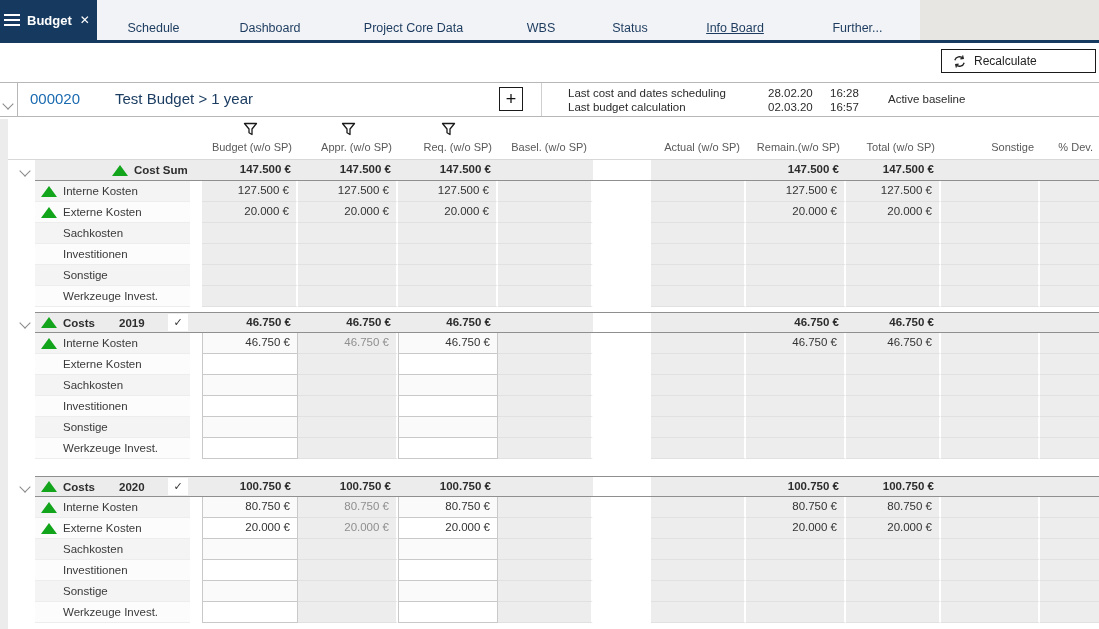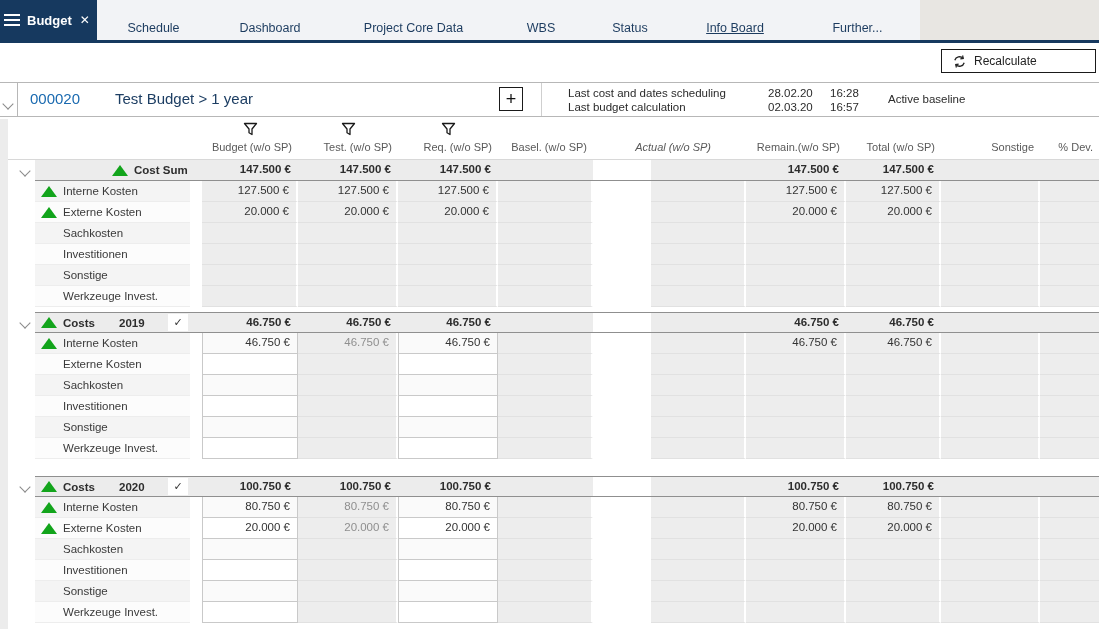--- a/index.html
+++ b/index.html
@@ -146,27 +146,27 @@
   </div>
 
   <div class="colhead" id="colhead">
       <div class="fico" style="left: 243px;"><svg width="15" height="15" viewBox="0 0 15 15">
           <path d="M1.5 1.5 H13.5 L9 7 V12.5 L6 10.8 V7 Z" fill="#fff" stroke="#1a1a1a" stroke-width="1.3" stroke-linejoin="round"></path>
         </svg></div>
       <div class="chlabel" style="left: 202px; width: 96px;">Budget (w/o SP)</div>
       <div class="fico" style="left: 341px;"><svg width="15" height="15" viewBox="0 0 15 15">
           <path d="M1.5 1.5 H13.5 L9 7 V12.5 L6 10.8 V7 Z" fill="#fff" stroke="#1a1a1a" stroke-width="1.3" stroke-linejoin="round"></path>
         </svg></div>
-      <div class="chlabel" style="left: 298px; width: 100px;">Test. (w/o SP)</div>
+      <div class="chlabel" style="left: 298px; width: 100px;">Appr. (w/o SP)</div>
       <div class="fico" style="left: 441px;"><svg width="15" height="15" viewBox="0 0 15 15">
           <path d="M1.5 1.5 H13.5 L9 7 V12.5 L6 10.8 V7 Z" fill="#fff" stroke="#1a1a1a" stroke-width="1.3" stroke-linejoin="round"></path>
         </svg></div>
       <div class="chlabel" style="left: 398px; width: 100px;">Req. (w/o SP)</div>
       <div class="chlabel" style="left: 498px; width: 95px;">Basel. (w/o SP)</div>
-      <div class="chlabel" style="left: 622px; width: 95px; font-style: italic;">Actual (w/o SP)</div>
+      <div class="chlabel" style="left: 651px; width: 95px;">Actual (w/o SP)</div>
       <div class="chlabel" style="left: 746px; width: 100px;">Remain.(w/o SP)</div>
       <div class="chlabel" style="left: 846px; width: 95px;">Total (w/o SP)</div>
       <div class="chlabel" style="left: 941px; width: 99px;">Sonstige</div>
       <div class="chlabel" style="left: 1040px; width: 59px;">% Dev.</div>
     </div>
 
   <div class="gutter"></div>
   <div class="table" id="table">
       <div class="group">
         <div class="row ghead">

